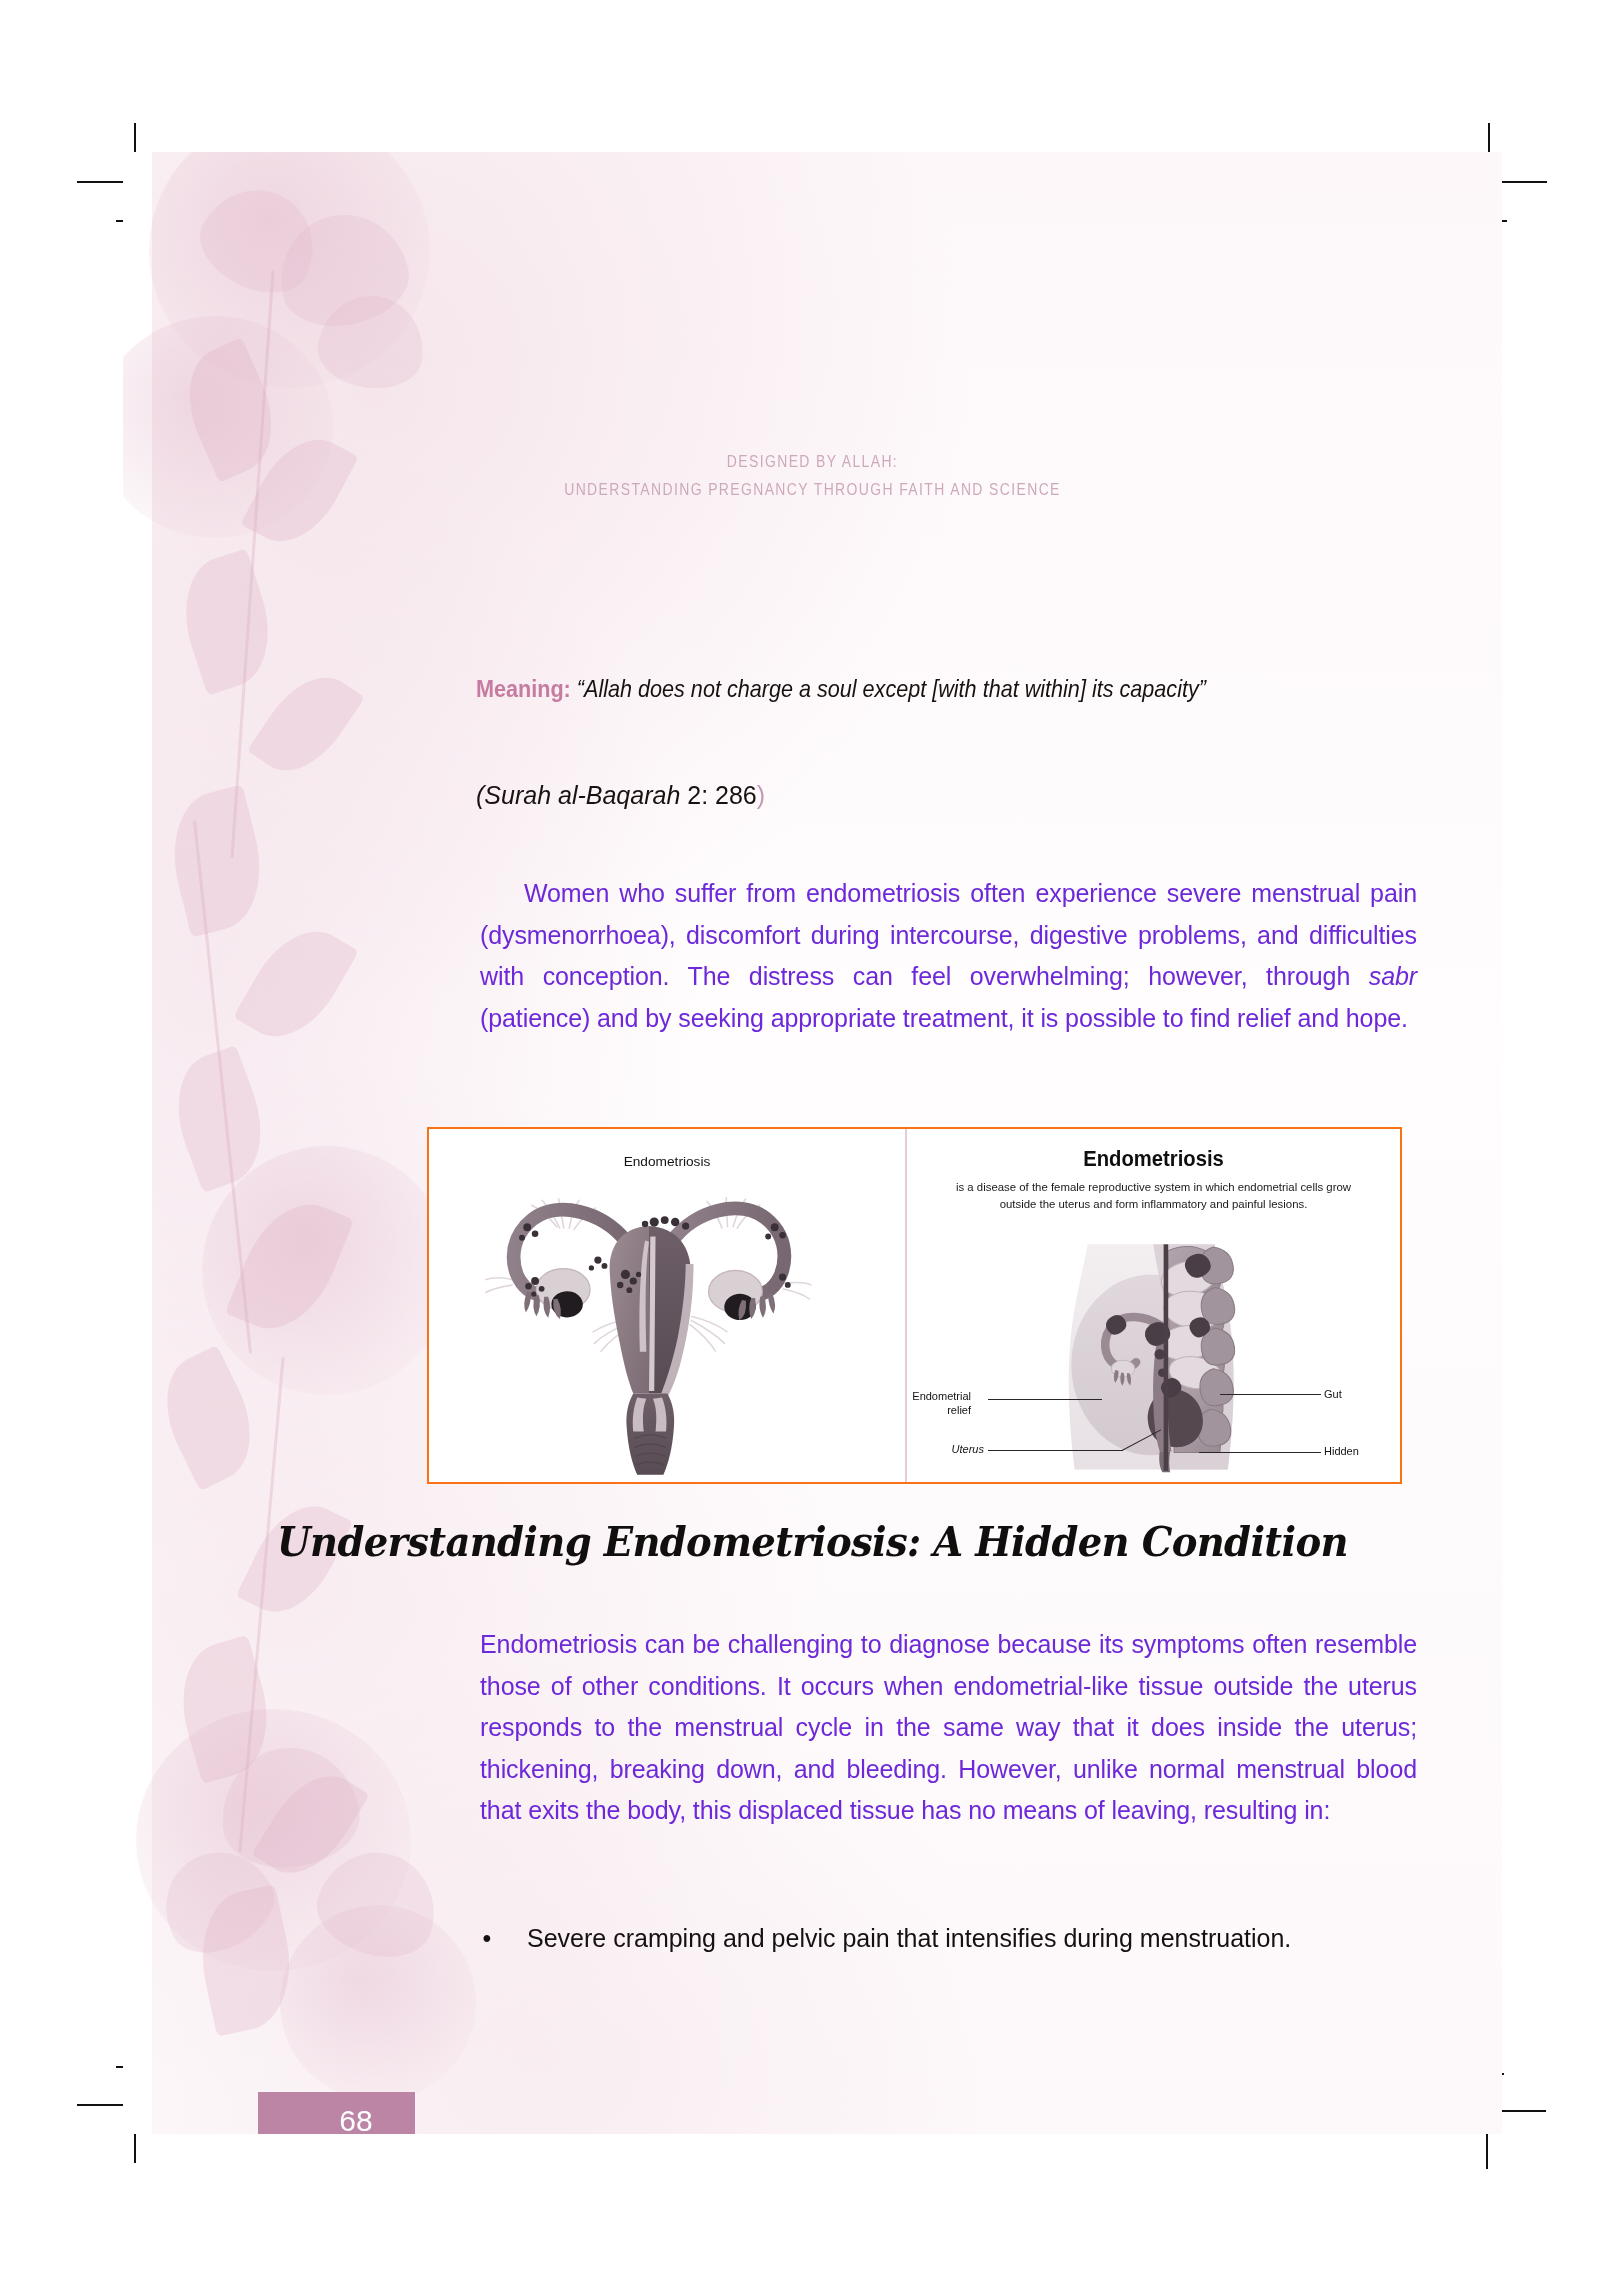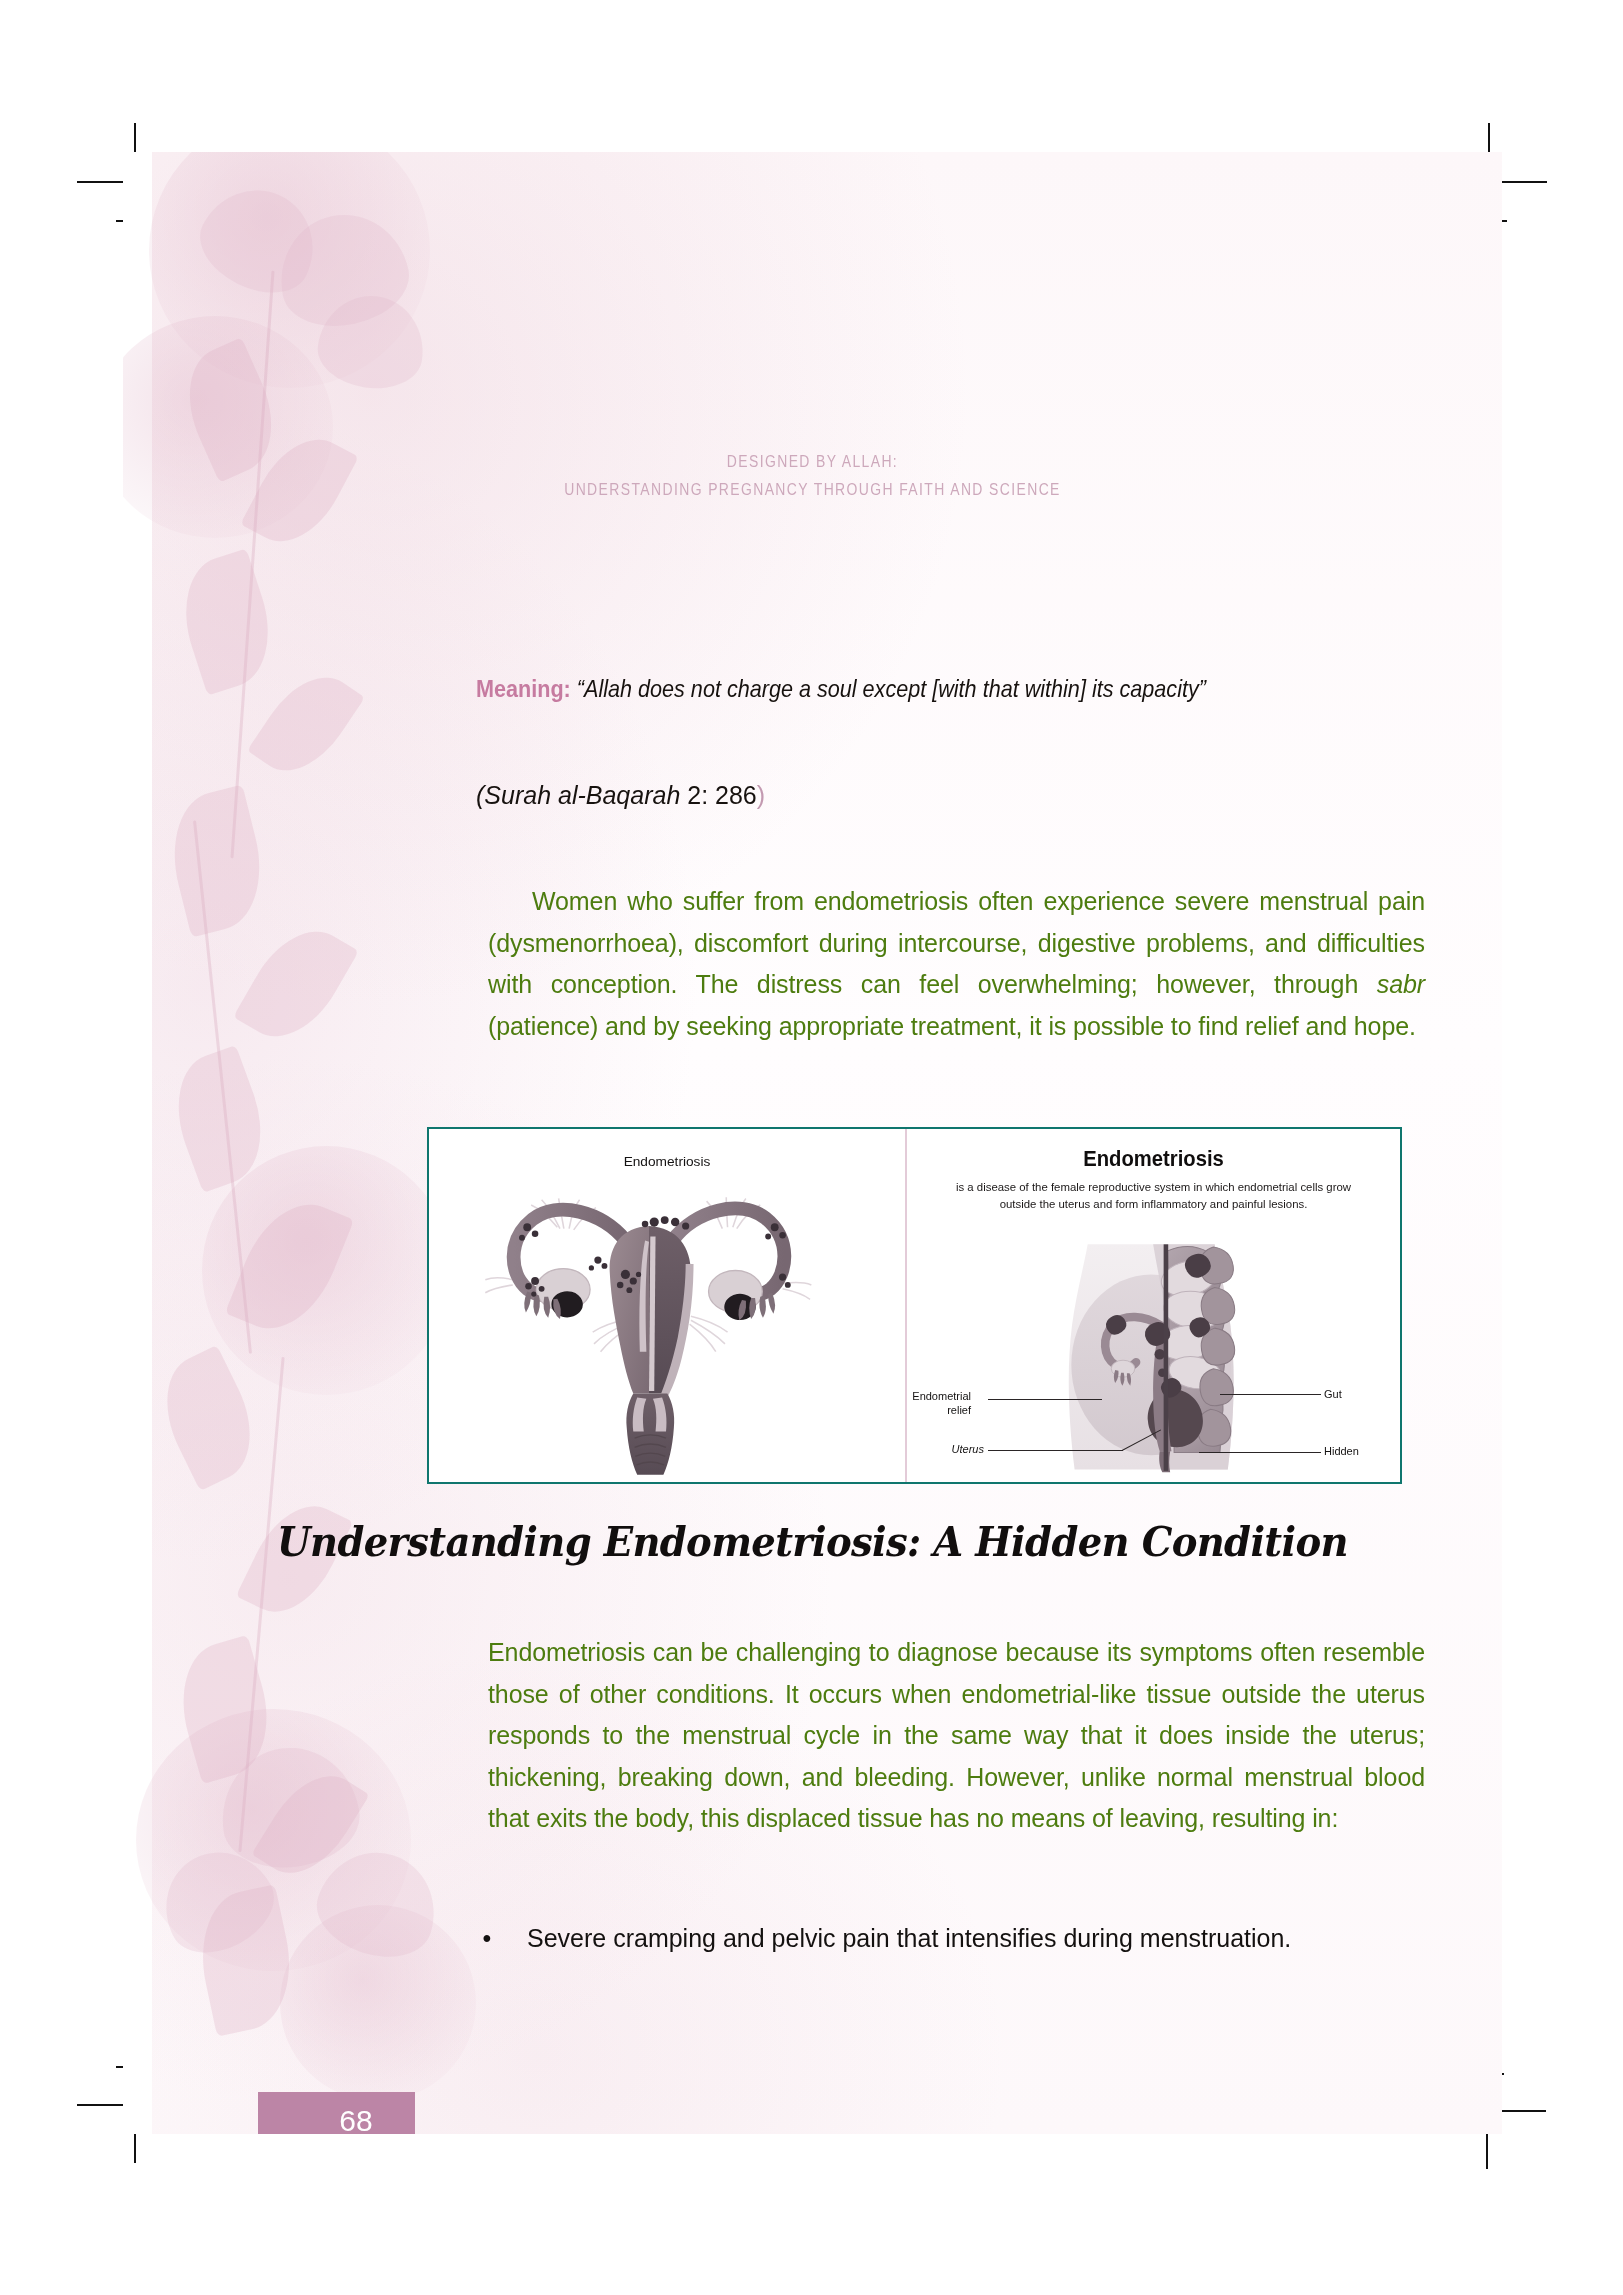--- a/index.html
+++ b/index.html
@@ -130,43 +130,43 @@
     text-align: left;
     font-size: 25px;
     color: #17120f;
     width: 935px;
   }
   .citation .it { font-style: italic; }
   .citation .paren-pink { color: #c39ab1; }
 
   p.body {
     position: absolute;
-    margin: 12px;
+    margin: 4px;
     font-size: 25px;
     line-height: 1.66;
-    color: #4d7c0f;
+    color: #6d28d9;
     text-align: justify;
     text-justify: inter-word;
     letter-spacing: -0.1px;
   }
   p.body .ind { display: inline-block; width: 44px; }
   p.body i { font-style: italic; }
 
   #para1 { left: 353px; top: 717px; width: 937px; }
   #para2 { left: 353px; top: 1468px; width: 937px; }
 
   
   .figure {
     position: absolute;
     left: 304px;
     top: 975px;
     width: 975px;
     height: 357px;
     background: #ffffff;
-    border: 2px solid #0f766e;
+    border: 2px solid #f97316;
     box-sizing: border-box;
     display: flex;
   }
   .fig-pane { position: relative; height: 100%; background:#fff; overflow:hidden; }
   .pane-left  { width: 476px; border-right: 2px solid #e3cbd8; }
   .pane-right { flex: 1; }
 
   .fig-cap-small {
     position: absolute;
     top: 25px; left: 0; right: 0;

